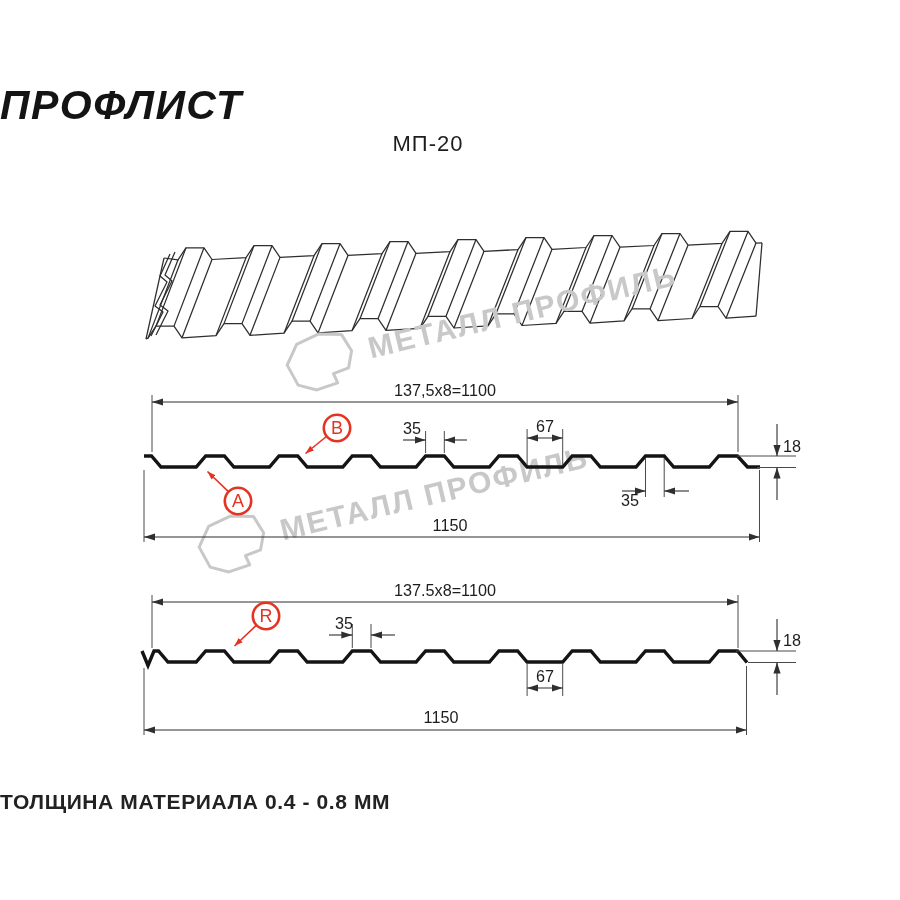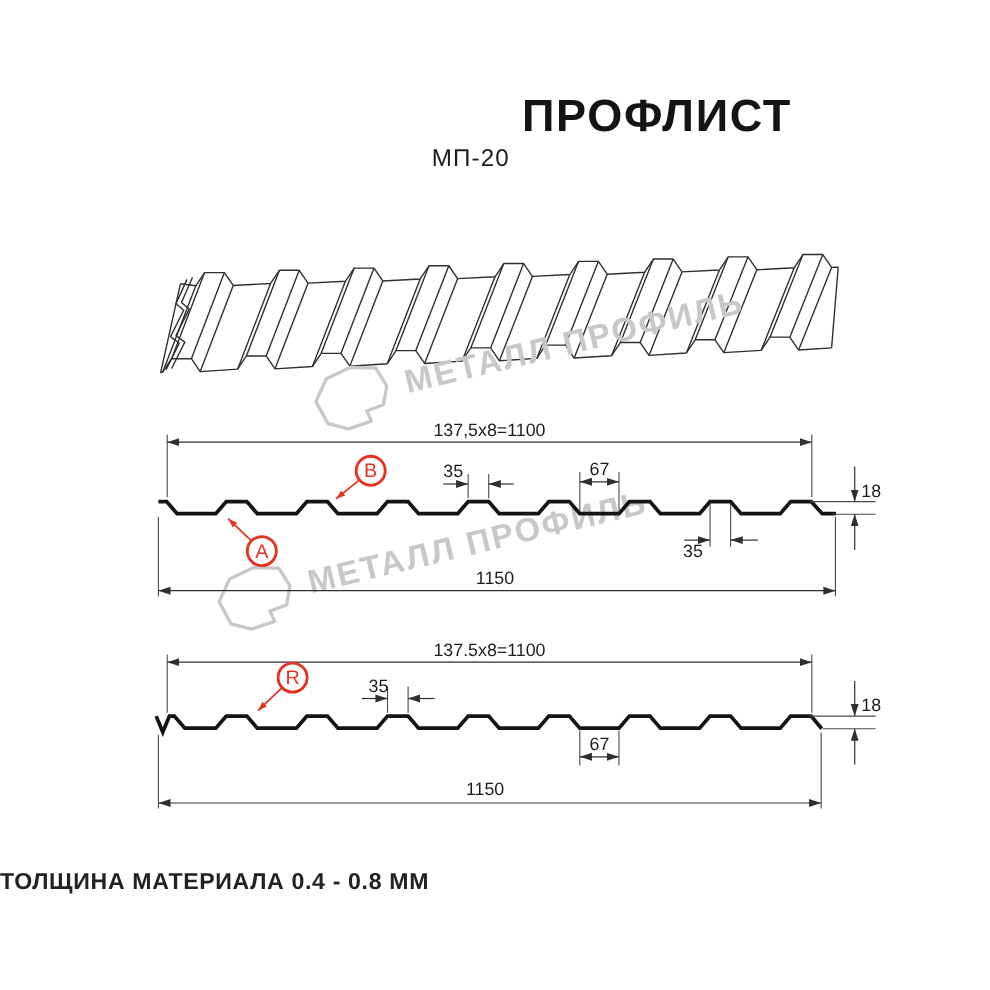--- a/index.html
+++ b/index.html
@@ -5,22 +5,22 @@
   :root{
     --accent:#e53323;
     --line:#2f2f2f;
     --profile:#141414;
     --wm:#c8c8c8;
     --text:#1a1a1a;
   }
   html,body{margin:0;padding:0;background:#ffffff;}
   body{width:900px;height:900px;position:relative;overflow:hidden;
        font-family:"Liberation Sans",sans-serif;color:var(--text);}
-  .page-title{position:absolute;top:82px;left:0;width:720px;text-align:right;
-    font-size:41px;font-weight:700;letter-spacing:1.5px;color:#141414;}
+  .page-title{position:absolute;top:82px;left:0;width:720px;text-align:left;
+    font-size:41px;font-weight:700;letter-spacing:1.5px;color:#141414;font-style:italic;}
   .page-subtitle{position:absolute;top:131px;left:0;width:856px;text-align:center;
     font-size:22px;font-weight:500;letter-spacing:1px;color:#1d1d1d;}
   .footer-note{position:absolute;top:790px;left:0;width:900px;text-align:left;
     font-size:21px;font-weight:600;letter-spacing:.6px;color:#222;}
   svg{position:absolute;overflow:visible;}
   #svg3d{left:0;top:0;z-index:1;}
   .wm{position:absolute;display:flex;align-items:center;gap:13px;
       transform:rotate(-13.5deg);transform-origin:left center;z-index:2;
       pointer-events:none;}
   .wm-text{font-size:30px;font-weight:700;letter-spacing:2px;color:var(--wm);

